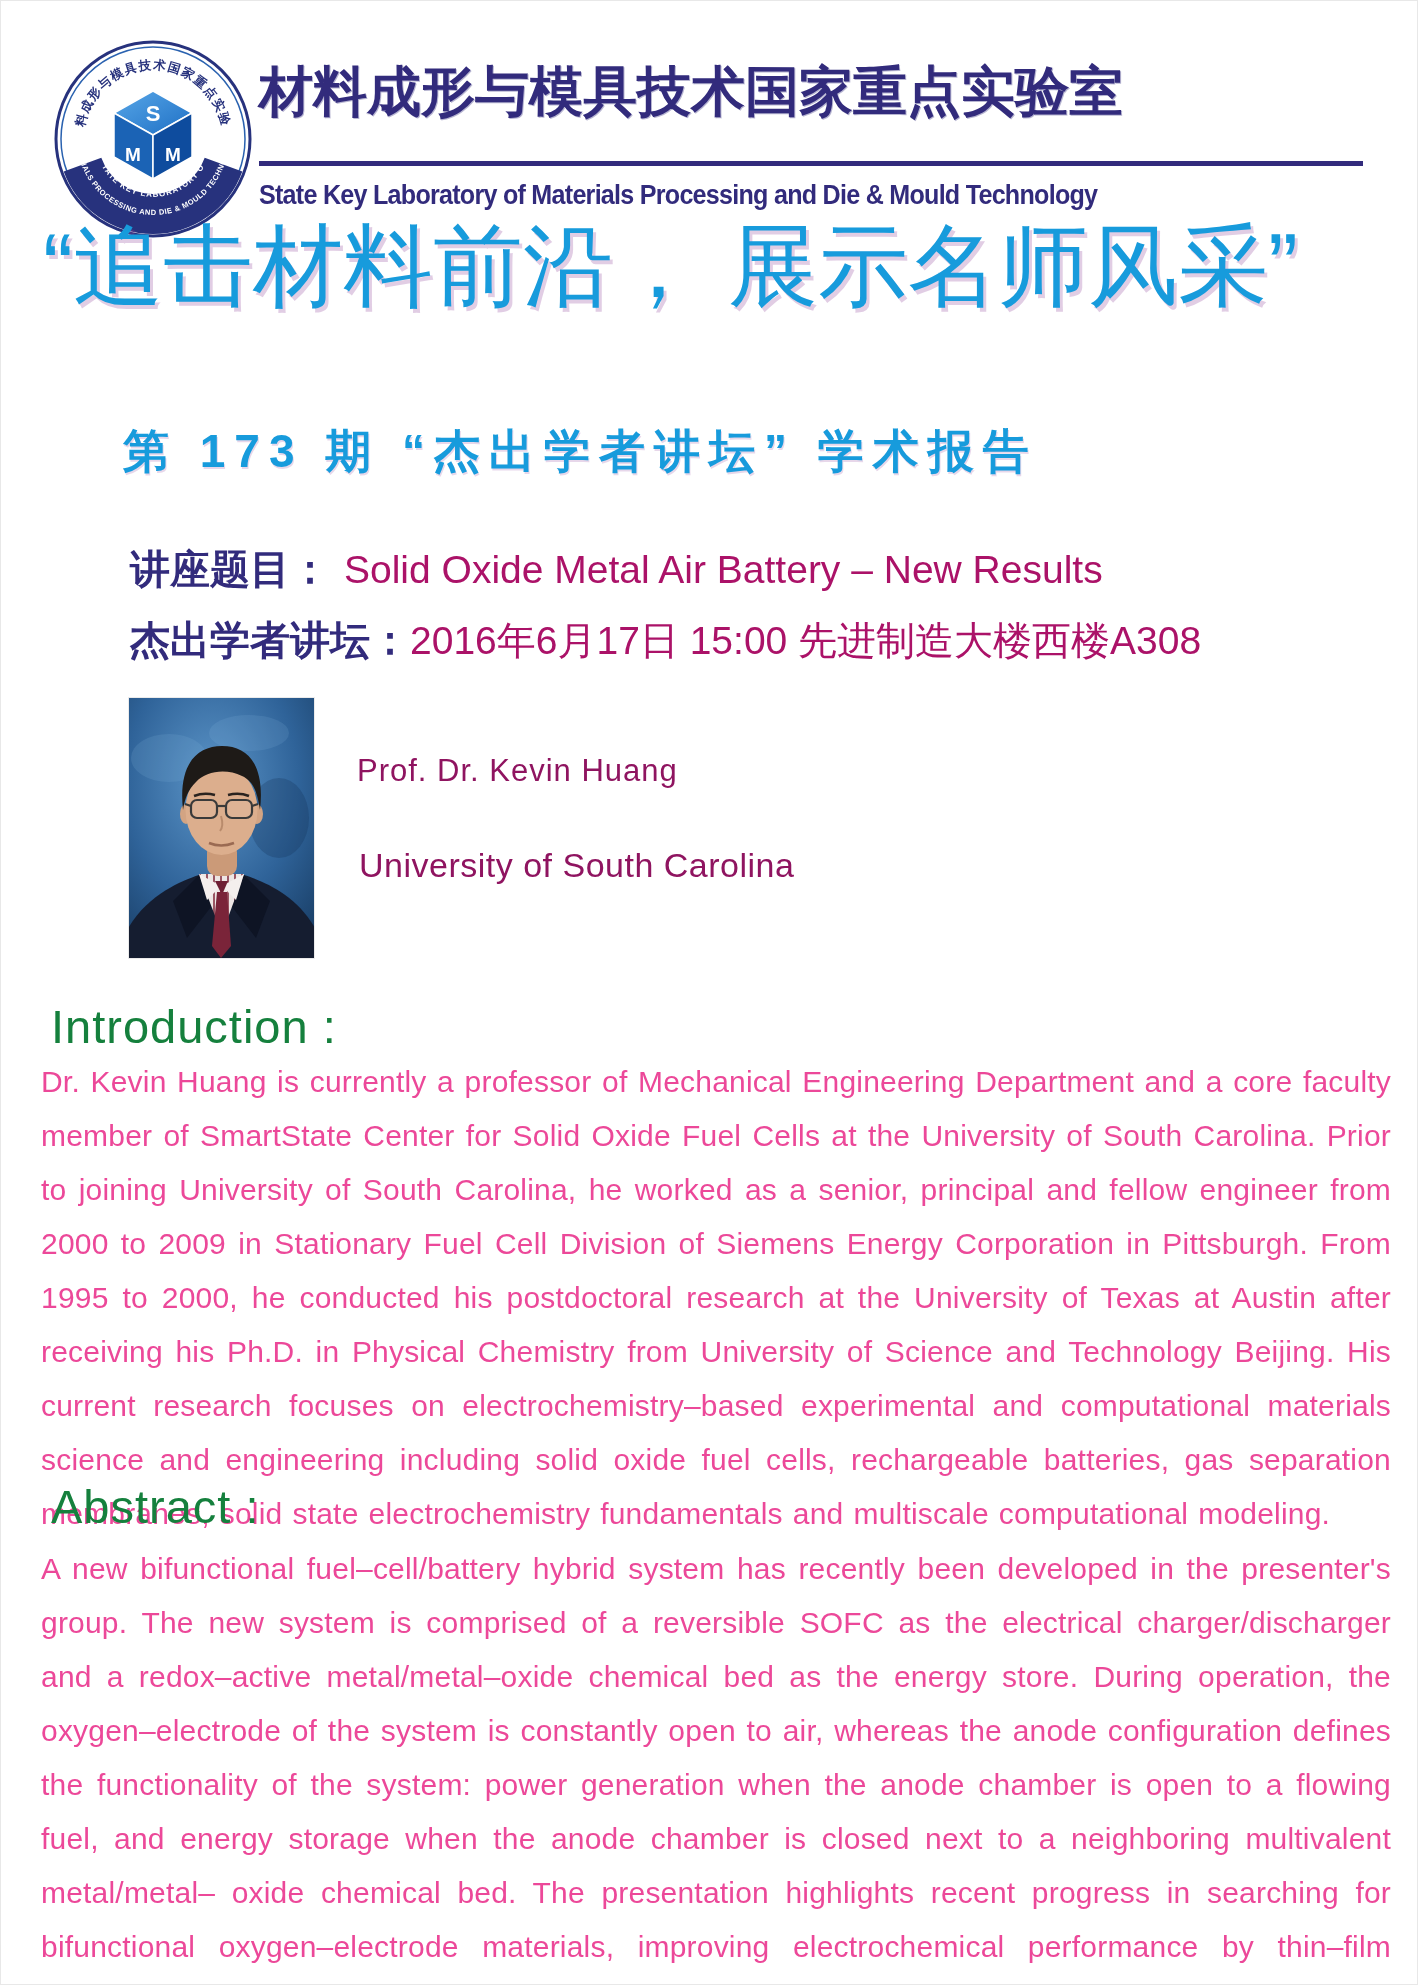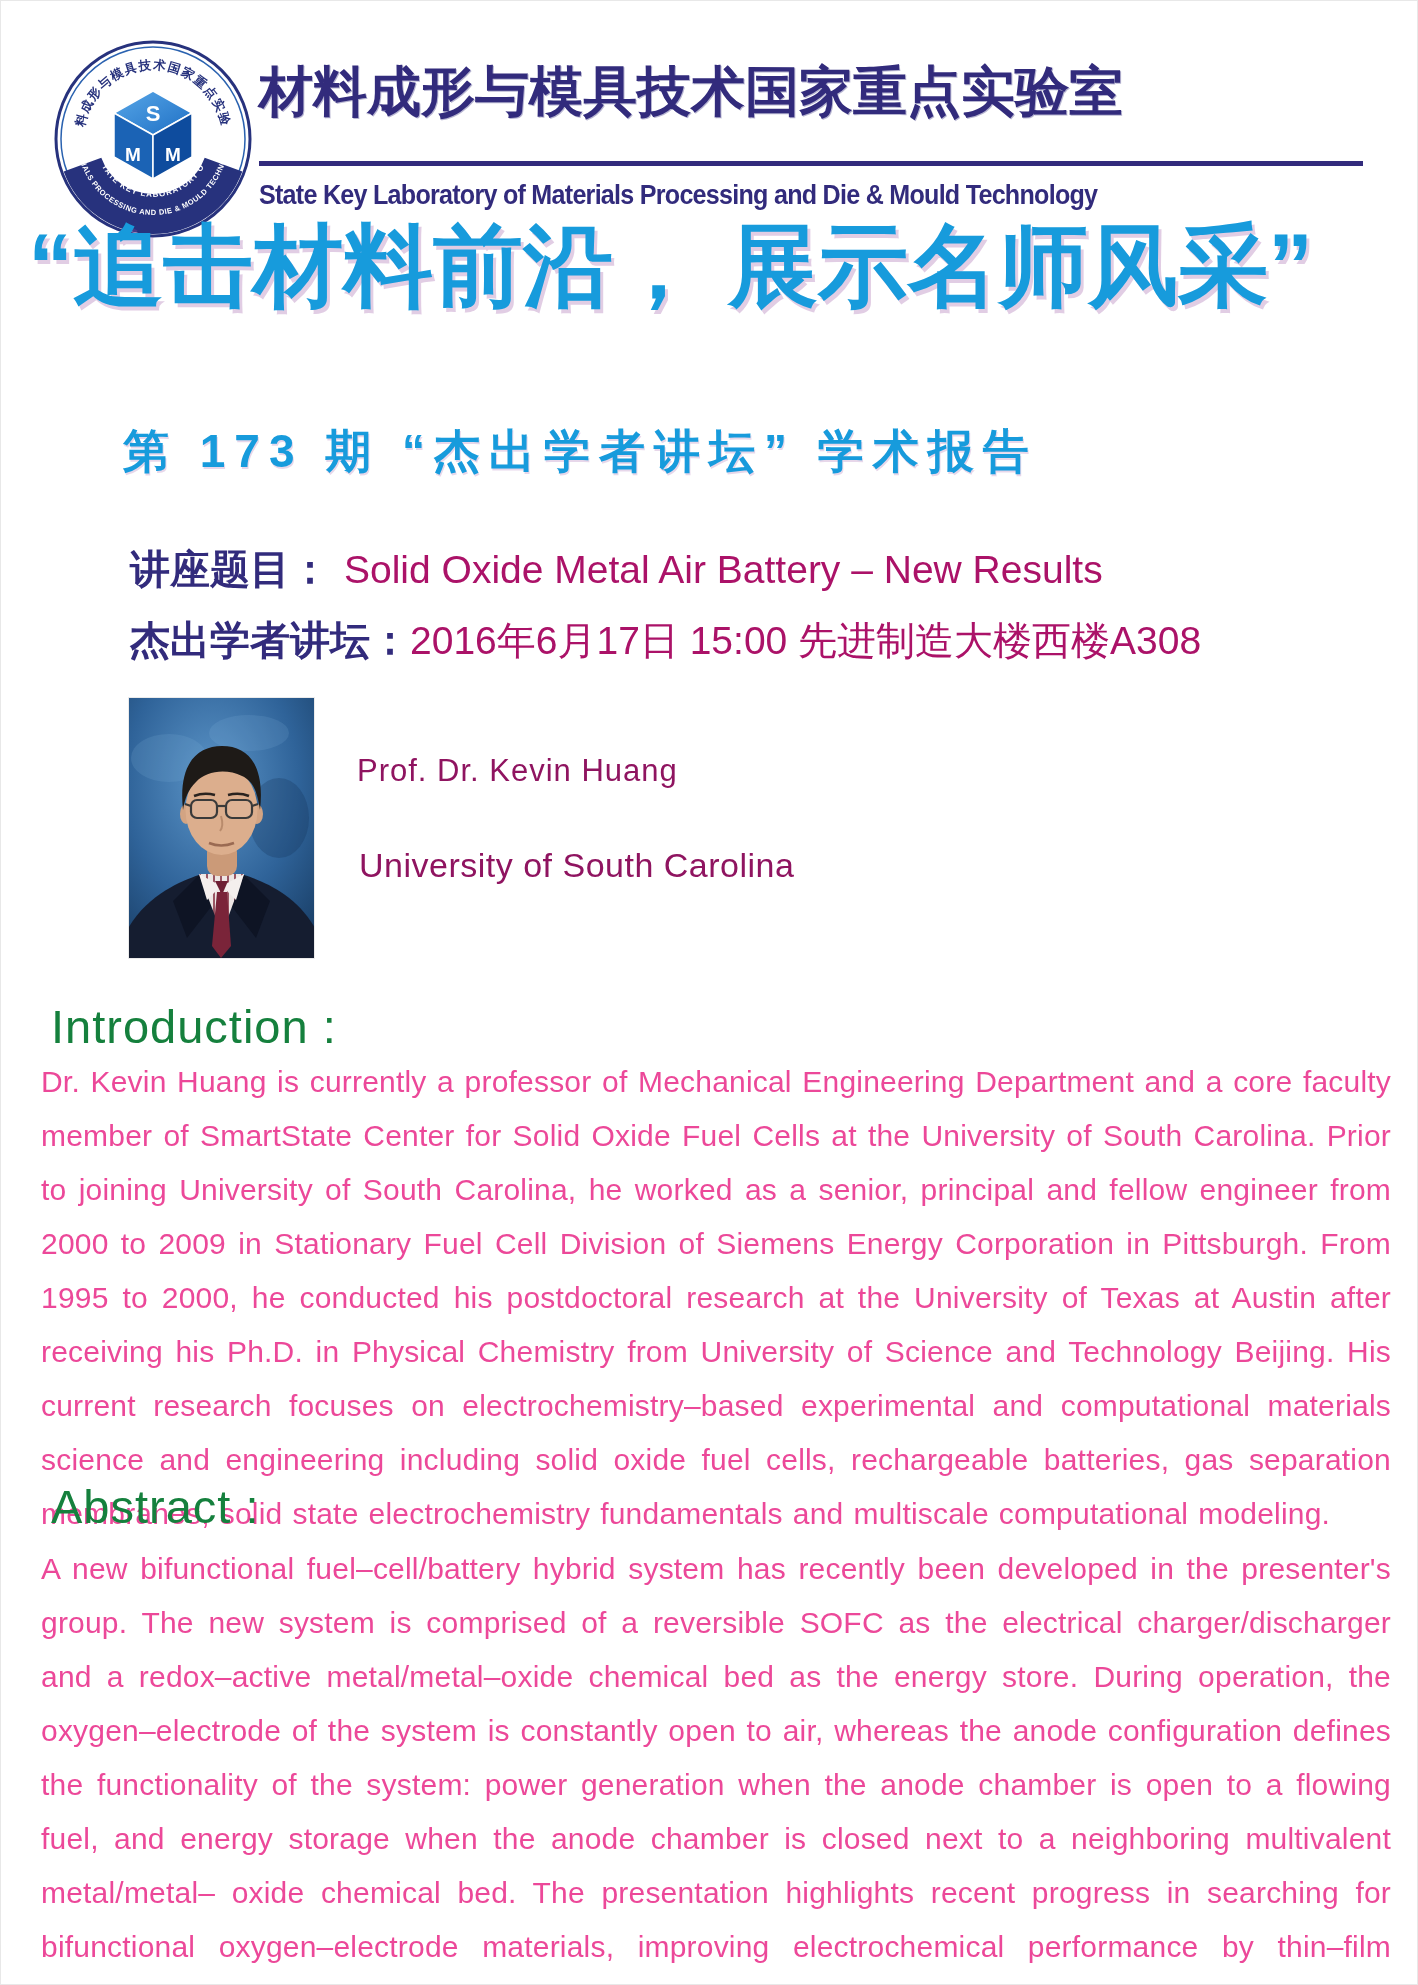--- a/index.html
+++ b/index.html
@@ -17,21 +17,21 @@
   }
   .hdr-rule{position:absolute;left:258px;top:160px;width:1104px;height:5px;background:#322B7C;}
   .lab-en{
     position:absolute;left:258px;top:179px;width:1110px;
     font-size:27px;font-weight:700;color:#322B7C;letter-spacing:-0.8px;white-space:nowrap;
     transform:scaleX(.93);transform-origin:left top;
   }
   
   .slogan{
     position:absolute;left:0;top:205px;width:1339px;text-align:center;
-    font-size:90px;font-weight:700;color:#179BDC;white-space:nowrap;
+    font-size:90px;font-weight:400;color:#179BDC;white-space:nowrap;
     text-shadow:3px 4px 0 rgba(146,74,158,.28);
   }
   .series{
     position:absolute;left:122px;top:420px;
     font-size:46px;font-weight:700;color:#179BDC;letter-spacing:9px;white-space:nowrap;
     text-shadow:1px 2px 0 rgba(146,74,158,.22);
   }
   
   .info-line{position:absolute;left:115px;white-space:nowrap;margin-left:14px;}
   .info-line.l1{top:541px;}

